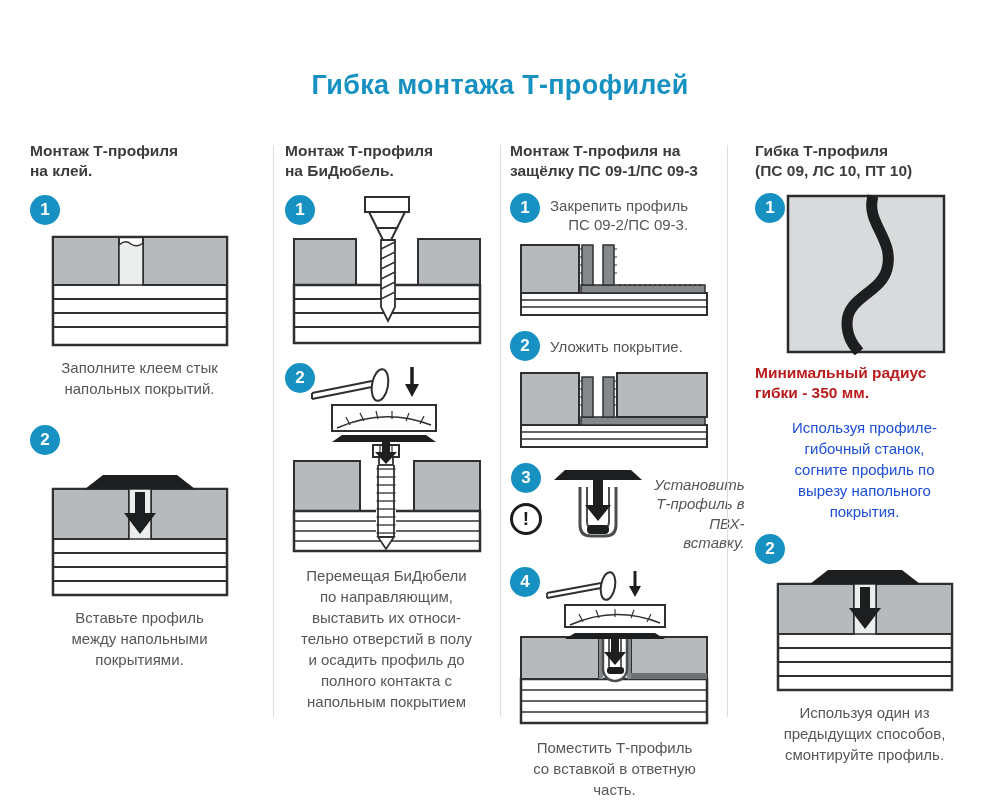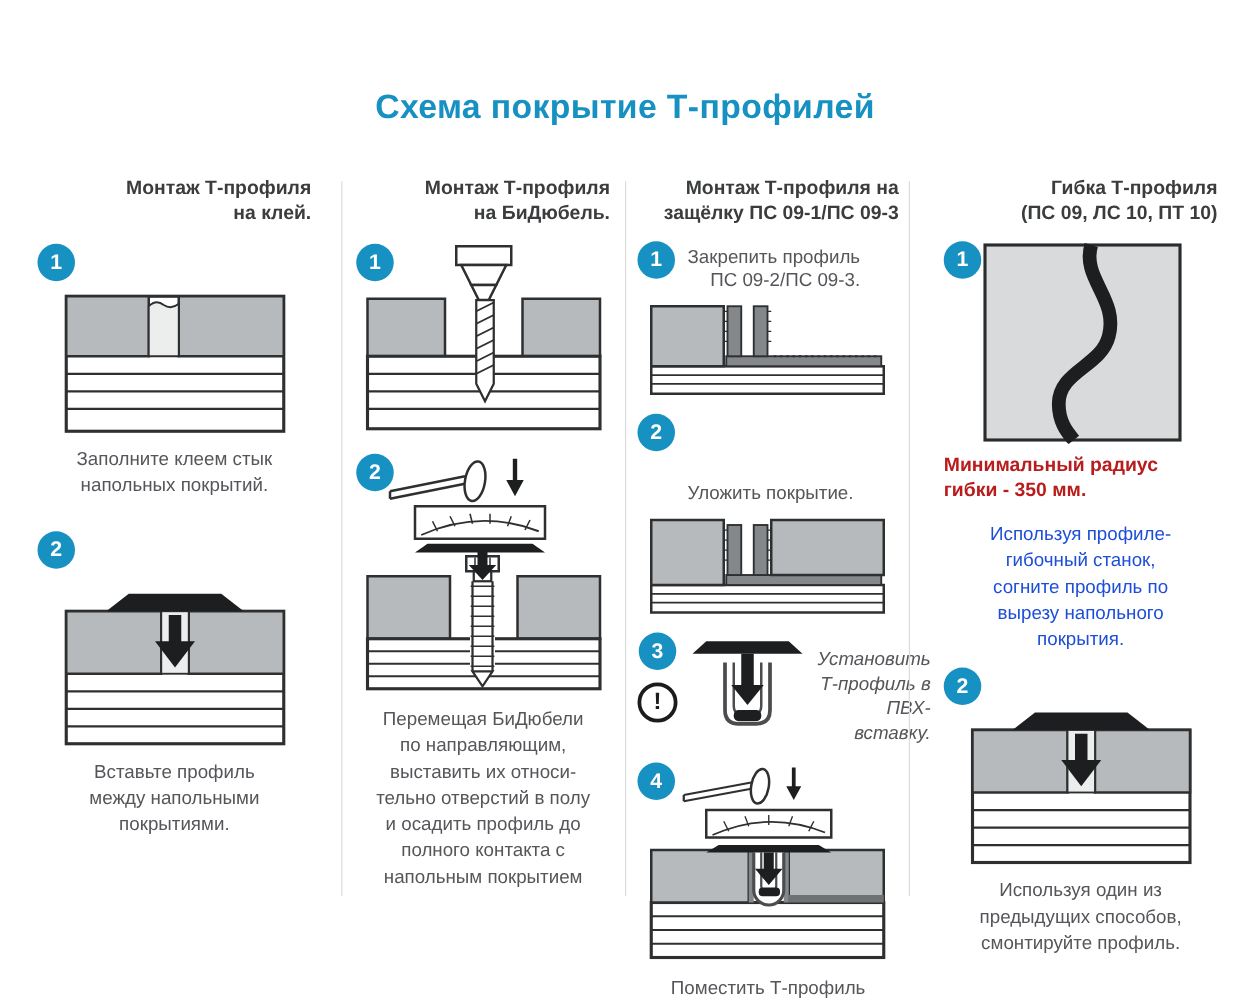--- a/index.html
+++ b/index.html
@@ -15,21 +15,21 @@
   .cols{display:flex;position:relative;margin-top:40px;}
   .col{box-sizing:border-box;}
   .c1{width:273px;padding:0 24px 0 30px;}
   .c2{width:227px;padding:0 12px;}
   .c3{width:227px;padding:0 8px 0 10px;}
   .c4{width:273px;padding:0 26px 0 28px;}
   .divider{position:absolute;top:4px;width:1px;height:572px;background:#dcdddd;}
   .d1{left:273px}.d2{left:500px}.d3{left:727px}
   .col-title{
     font-weight:bold;font-size:15.5px;line-height:1.28;color:#3b3c3e;
-    text-align:right;white-space:pre-line;
+    text-align:left;white-space:pre-line;
   }
   .num{
     width:30px;height:30px;border-radius:50%;background:#1791c1;color:#fff;
     font-weight:bold;font-size:17px;display:flex;align-items:center;
     justify-content:center;flex:0 0 30px;
   }
   .step{position:relative;}
   .step > .num{position:absolute;left:0;top:0;}
   .pt{padding-top:40px;}
   .pt26{padding-top:26px;}
@@ -51,21 +51,21 @@
   }
   .note-text{
     font-size:15px;line-height:1.4;color:#1d4ed8;text-align:center;
     white-space:pre-line;margin-top:14px;
   }
   svg .ol{stroke:#2e2f30;}
 </style>
 </head>
 <body>
 
-<div class="page-title">Схема покрытие Т-профилей</div>
+<div class="page-title">Гибка монтажа Т-профилей</div>
 
 <div class="cols">
   <div class="divider d1"></div>
   <div class="divider d2"></div>
   <div class="divider d3"></div>
 
   <div class="col c1">
     <div class="col-title">Монтаж Т-профиля
 на клей.</div>
 
@@ -216,21 +216,21 @@
         <line x1="60" y1="30" x2="63" y2="30" class="ol" stroke-width="1"></line>
       <line x1="95" y1="6" x2="98" y2="6" class="ol" stroke-width="1"></line>
         <line x1="95" y1="14" x2="98" y2="14" class="ol" stroke-width="1"></line>
       <line x1="95" y1="22" x2="98" y2="22" class="ol" stroke-width="1"></line>
         <line x1="95" y1="30" x2="98" y2="30" class="ol" stroke-width="1"></line>
       <line x1="100" y1="42" x2="182" y2="42" class="ol" stroke-width="1.5" stroke-dasharray="2,3"></line>
     </svg>
 
     <div class="inline-step" style="margin-top:14px;">
       <div class="num">2</div>
-      <div class="inline-text" style="padding-top:6px;margin-top:48px;">Уложить покрытие.</div>
+      <div class="inline-text" style="padding-top:6px;">Уложить покрытие.</div>
     </div>
     <svg class="diag" style="margin-top:8px;" width="192" height="80" viewBox="0 0 192 80">
       <rect x="2" y="56" width="186" height="22" fill="#ffffff" class="ol" stroke-width="2"></rect>
       <line x1="2" y1="63" x2="188" y2="63" class="ol" stroke-width="1.4"></line>
       <line x1="2" y1="70" x2="188" y2="70" class="ol" stroke-width="1.4"></line>
       <rect x="2" y="4" width="58" height="52" fill="#b7babc" class="ol" stroke-width="2"></rect>
       <rect x="62" y="48" width="124" height="8" fill="#85888a" class="ol" stroke-width="1.5"></rect>
       <rect x="63" y="8" width="11" height="40" fill="#85888a" class="ol" stroke-width="1.5"></rect>
       <rect x="84" y="8" width="11" height="40" fill="#85888a" class="ol" stroke-width="1.5"></rect>
       <rect x="98" y="4" width="90" height="44" fill="#b7babc" class="ol" stroke-width="2"></rect>

